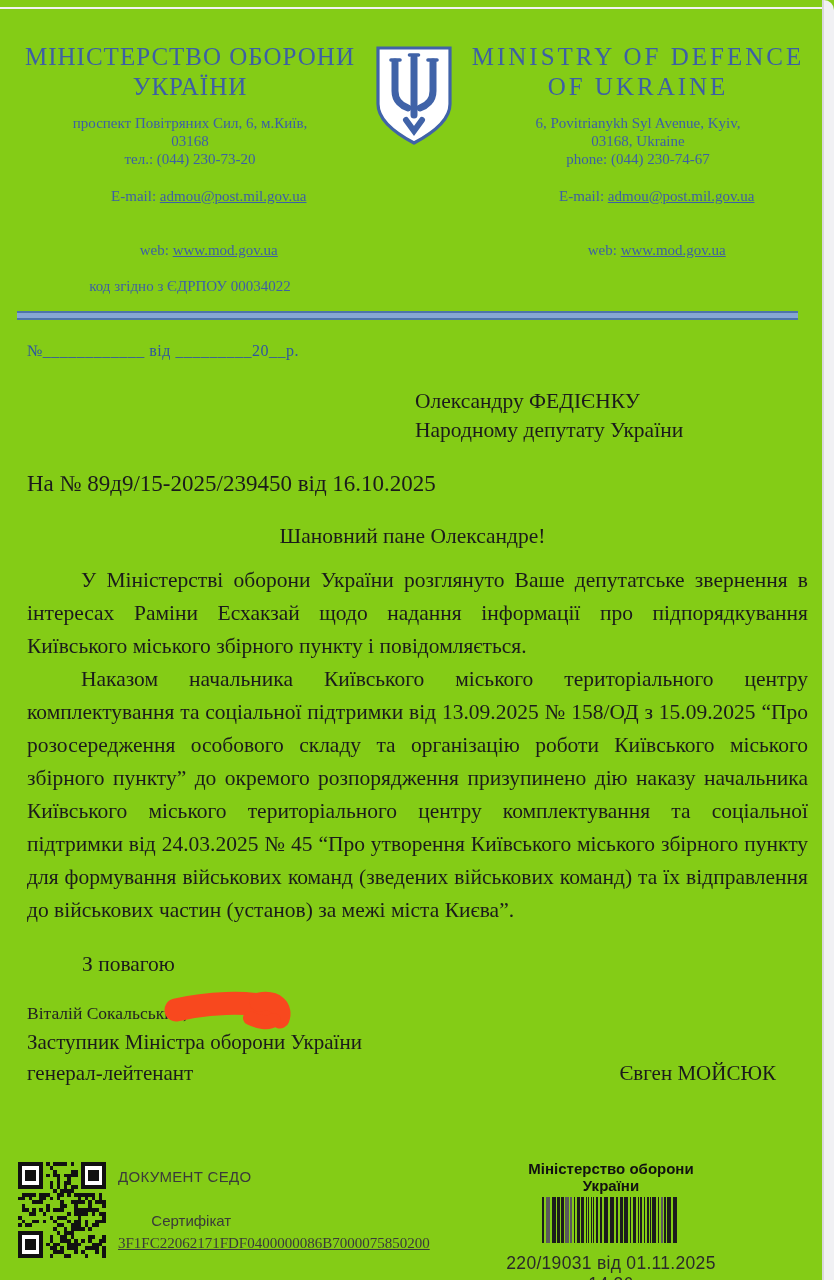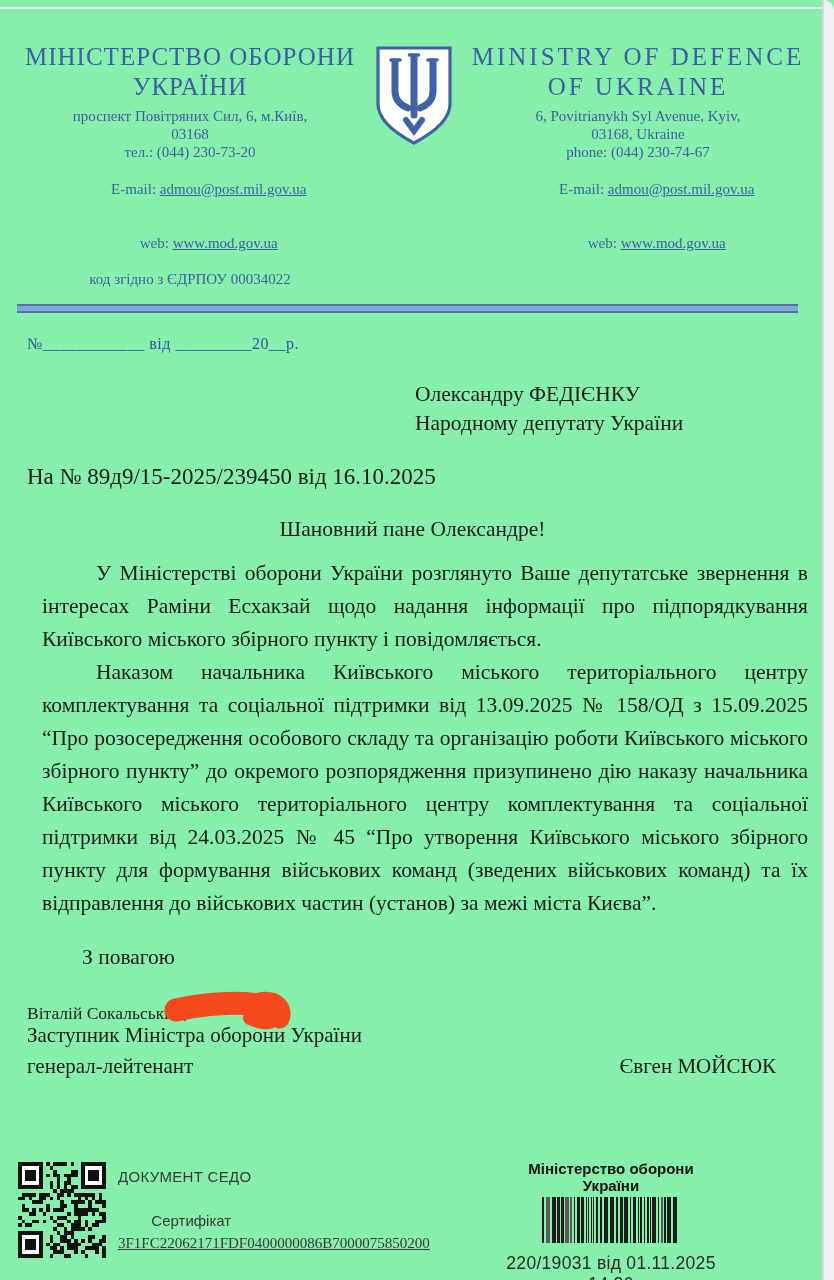--- a/index.html
+++ b/index.html
@@ -1,56 +1,56 @@
 <!DOCTYPE html>
 <html><head>
 <meta charset="utf-8">
 <style>
   * { margin:0; padding:0; box-sizing:border-box; }
   html,body { background:#ffffff; }
   body {
     width:834px; height:1280px; overflow:hidden; position:relative;
     font-family:"Liberation Serif", serif; color:#1b1b1b;
   }
-  .page { position:relative; width:834px; height:1280px; background:#86efac; }
+  .page { position:relative; width:834px; height:1280px; background:#84cc16; }
 
   
   .photo-strip {
     position:absolute; top:0; right:0; width:12px; height:1280px;
     background:#f1f1f4; border-left:2px solid #d9d9dc; border-top-right-radius:10px;
   }
   .top-edge { position:absolute; top:7px; left:0; width:822px; height:2px; background:#f3f3f3; }
 
   
   .letterhead { display:flex; padding:42px 20px 0 14px; }
   .lh-col { text-align:center; color:#3d5fa5; }
   .lh-col.uk { width:352px; }
   .lh-col.en { flex:1; }
   .lh-title { font-size:25px; line-height:1.2; letter-spacing:1px; }
   .lh-col.en .lh-title { letter-spacing:3px; }
-  .lh-addr { margin-top:5px; font-size:15px; line-height:1.21; }
+  .lh-addr { margin-top:12px; font-size:15px; line-height:1.21; }
   .lh-line { white-space:pre-wrap; }
   .link { text-decoration:underline; cursor:pointer; }
   .emblem-box { width:96px; display:flex; justify-content:center; align-items:flex-start; padding-top:2px; }
 
   .divider {
     margin:16px 36px 0 17px; height:9px;
     background:#86a6d4;
     border-top:2px solid #4d74ab; border-bottom:2px solid #4d74ab;
   }
 
   .doc-number { margin:22px 0 0 27px; font-size:16px; color:#2f55a0; letter-spacing:.5px; }
 
   .recipient { margin:27px 0 0 415px; font-size:21.5px; line-height:1.33; }
 
   .reference { margin:26px 0 0 27px; font-size:23px; }
 
   .salutation { margin:27px 36px 0 27px; text-align:center; font-size:21.5px; }
 
-  .body-text { margin:15px 26px 0 42px; font-size:21.5px; line-height:1.535; text-align:justify; }
+  .body-text { margin:15px 26px 0 27px; font-size:21.5px; line-height:1.535; text-align:justify; }
   .body-text p { text-indent:54px; margin:0; }
 
   .closing { margin:25px 0 0 82px; font-size:21.5px; }
 
   .signature-row {
     display:flex; justify-content:space-between; align-items:flex-end;
     margin:50px 58px 0 27px; font-size:21px; line-height:1.5;
   }
 
   .footnote { position:absolute; left:27px; top:1003px; font-size:17.5px; color:#222; }

